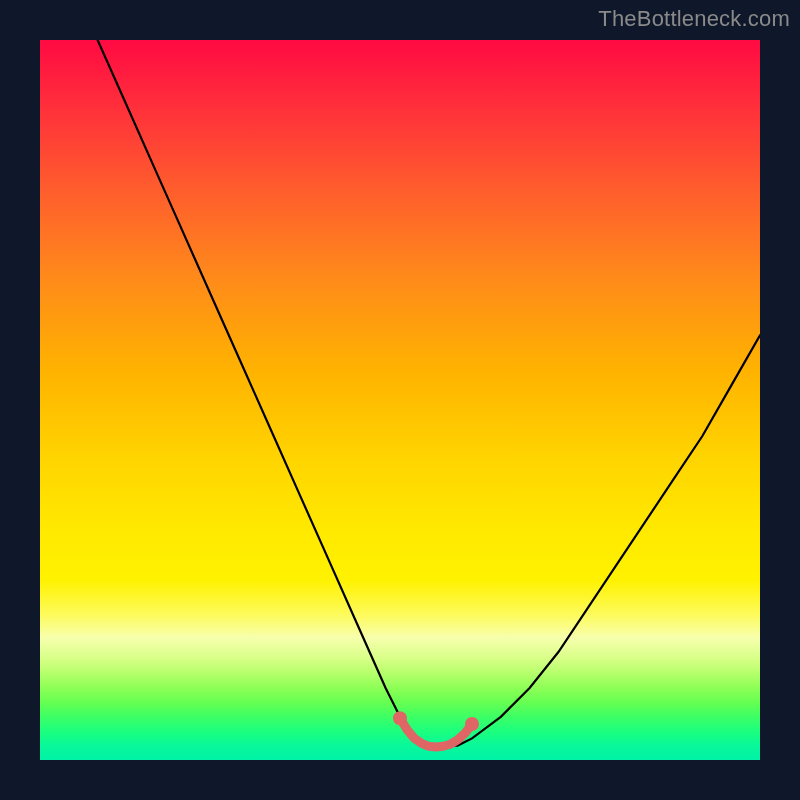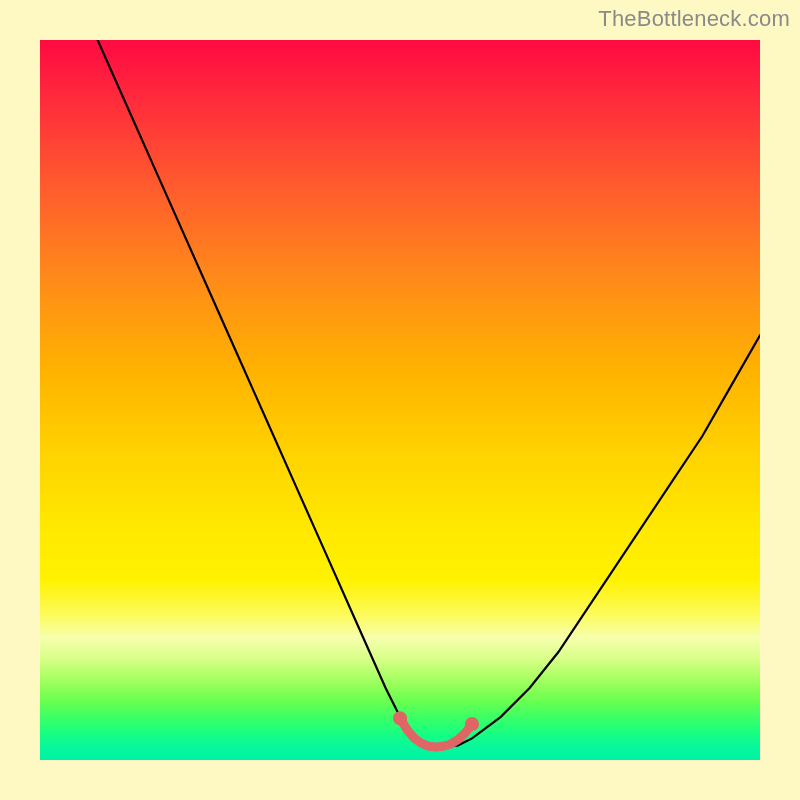--- a/index.html
+++ b/index.html
@@ -8,21 +8,21 @@
     width: 800px;
     height: 800px;
     background: #000;
     overflow: hidden;
     font-family: Arial, Helvetica, sans-serif;
   }
   .frame {
     position: relative;
     width: 800px;
     height: 800px;
-    background: #fef9c3;
+    background: #0f172a;
   }
   .plot-area {
     position: absolute;
     left: 40px;
     top: 40px;
     width: 720px;
     height: 720px;
     
     background: linear-gradient(
       to bottom,

